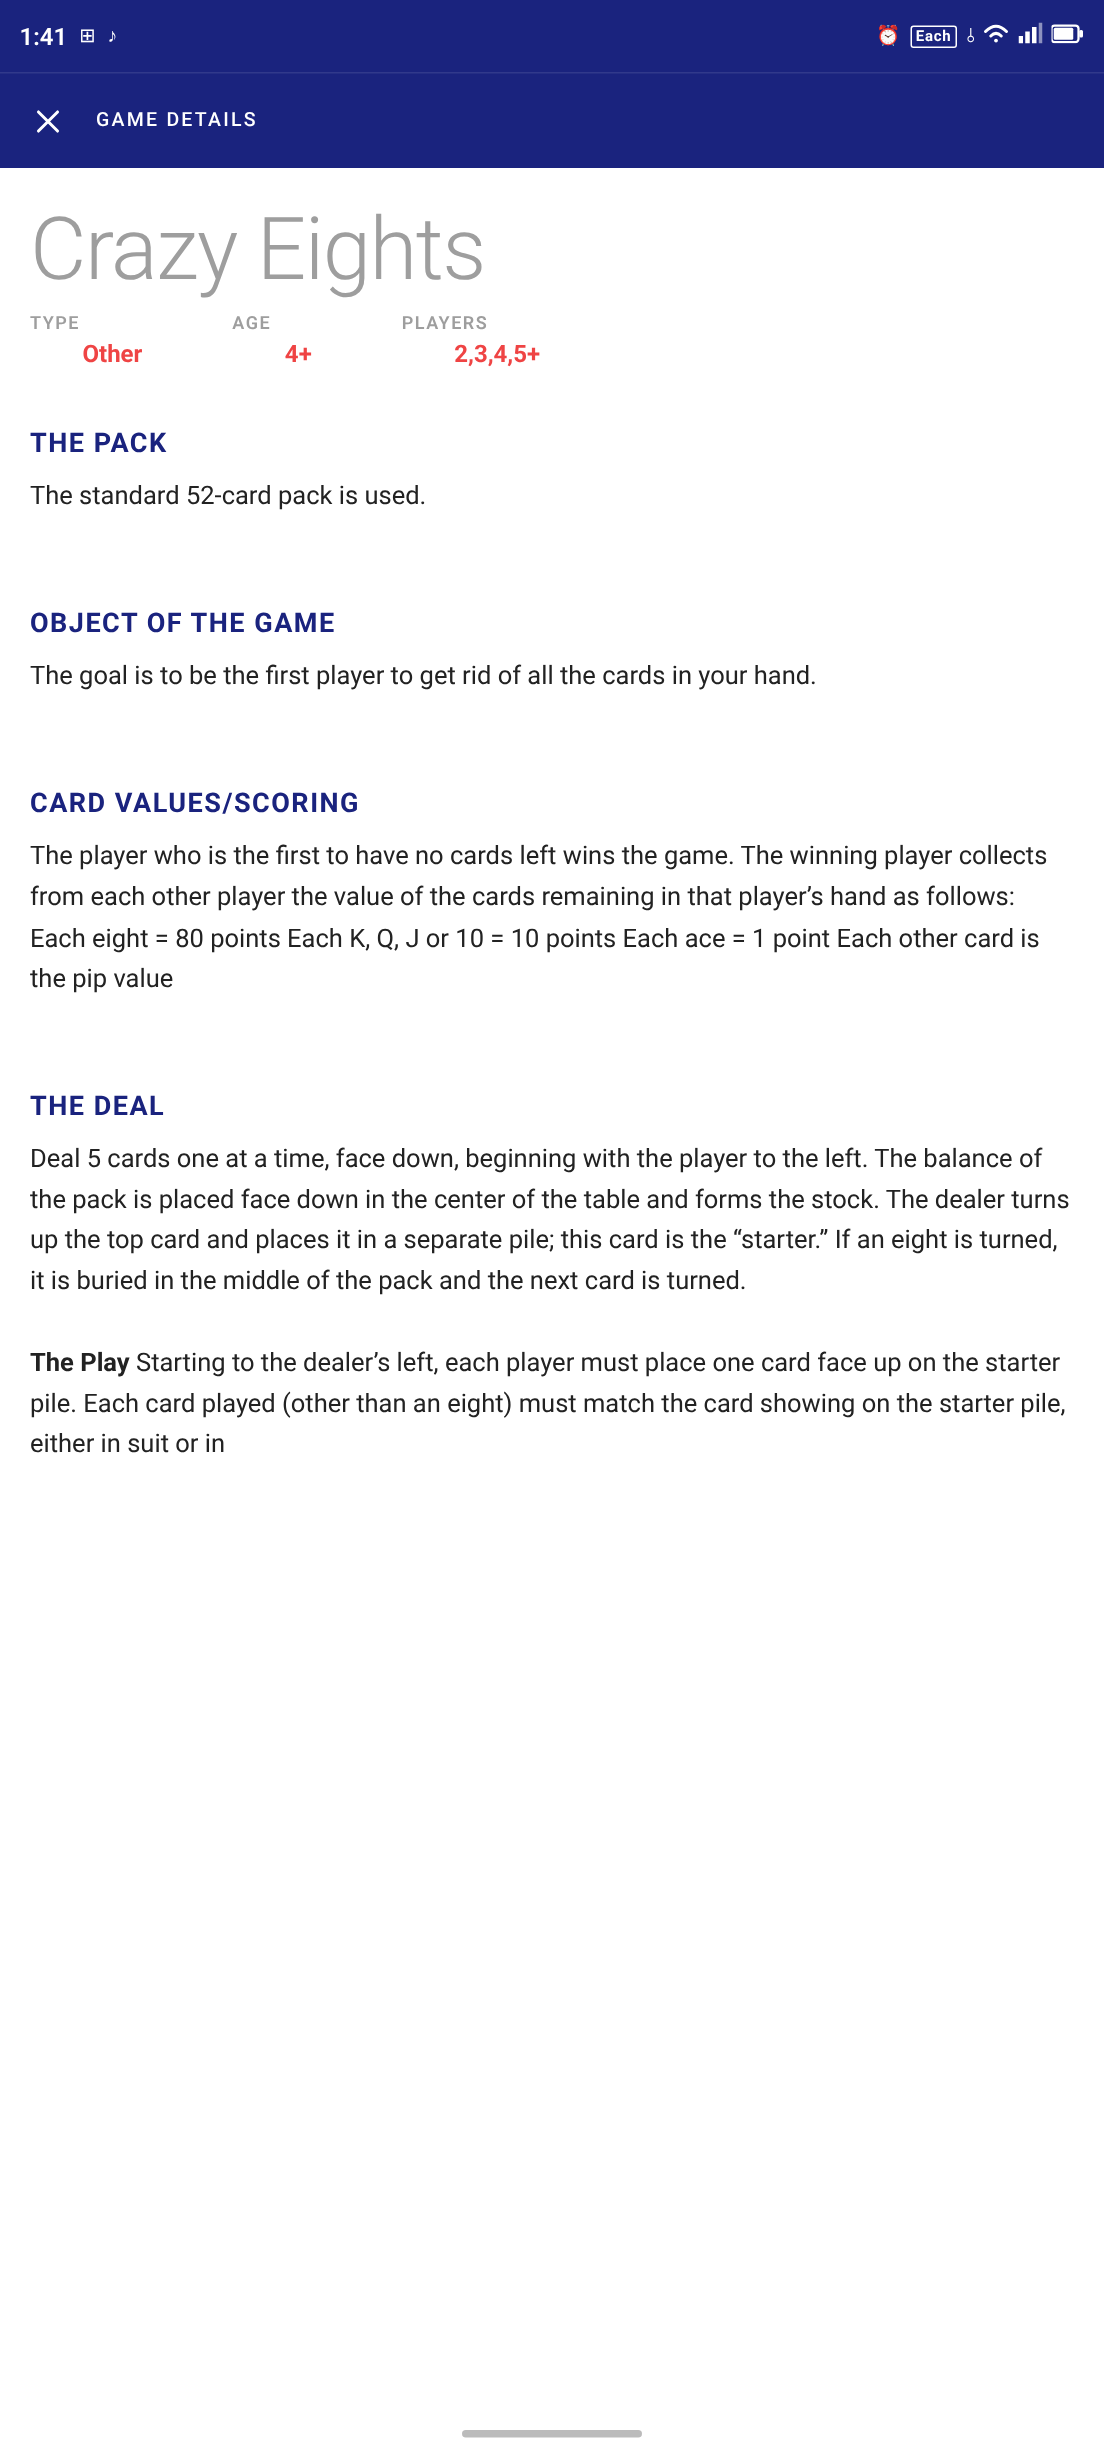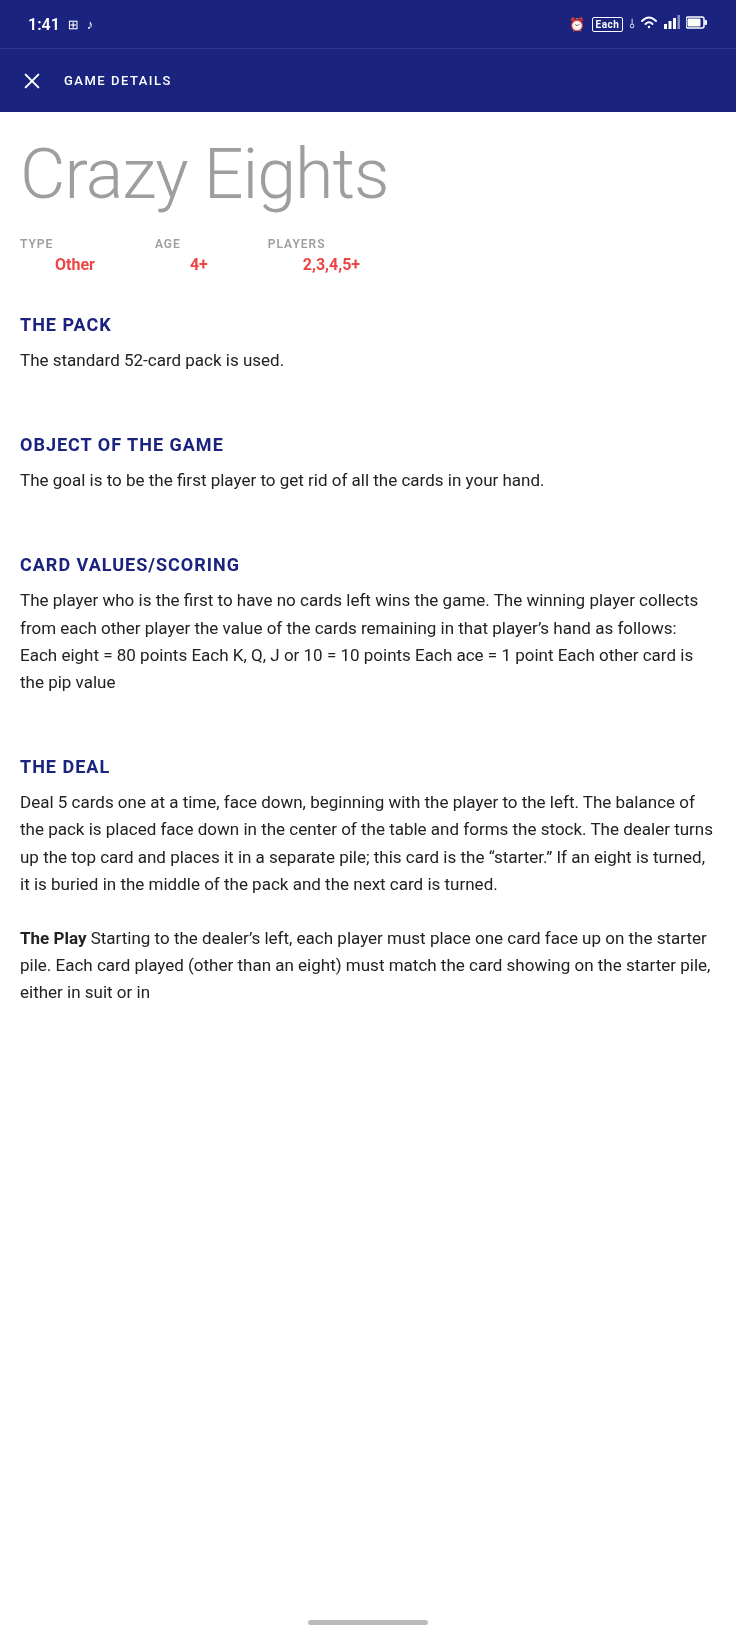--- a/index.html
+++ b/index.html
@@ -15,21 +15,21 @@
     }
 
     
     .status-bar {
       background: #1a237e;
       color: #fff;
       height: 48px;
       display: flex;
       align-items: center;
       justify-content: space-between;
-      padding: 0 28px;
+      padding: 0 13px;
       font-size: 15px;
       font-weight: 500;
     }
 
     .status-bar-left {
       display: flex;
       align-items: center;
       gap: 8px;
     }
 
@@ -63,26 +63,26 @@
       text-transform: uppercase;
     }
 
     
     .content {
       padding: 24px 20px 40px 20px;
       background: #fff;
     }
 
     .game-title {
-      font-size: 70px;
+      font-size: 58px;
       font-weight: 300;
       color: #9e9e9e;
       letter-spacing: -1px;
       line-height: 1.1;
-      margin-bottom: 24px;
+      margin-bottom: 8px;
     }
 
     .meta-row {
       display: flex;
       gap: 60px;
       margin-bottom: 40px;
     }
 
     .meta-item {}
 

